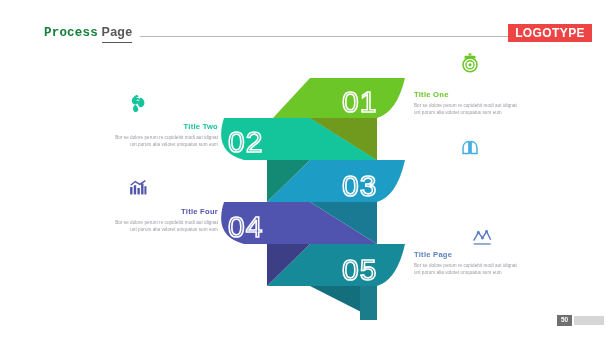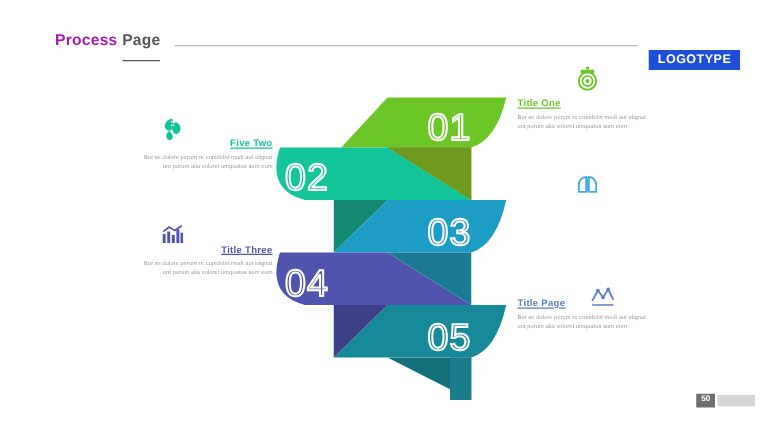--- a/index.html
+++ b/index.html
@@ -11,47 +11,47 @@
   }
   .slide{position:absolute;inset:0;background:#fff;}
 
   
   .header{position:absolute;left:0;top:0;width:612px;height:52px;}
   .title{
     position:absolute;left:44px;top:25px;
     font-size:12.5px;font-weight:bold;letter-spacing:.2px;
     white-space:nowrap;
   }
-  .title .t-light{color:#a21caf;}
-  .title .t-dark{color:#58585a;border-bottom:1.4px solid #58585a;padding-bottom:9px;}
+  .title .t-light{color:#15803d;font-family:Liberation Mono, monospace;}
+  .title .t-dark{color:#58585a;border-bottom:1.4px solid #58585a;padding-bottom:3px;}
   .hrule{
     position:absolute;left:140px;top:36px;width:370px;height:1px;
     background:#b9b9b9;
   }
   .logotype{
-    position:absolute;right:20px;top:40px;
-    background:#1d4ed8;color:#ffffff;
-    font-size:10px;font-weight:bold;letter-spacing:.4px;
+    position:absolute;right:20px;top:24px;
+    background:#ef4444;color:#ffffff;
+    font-size:12px;font-weight:bold;letter-spacing:.4px;
     padding:2.5px 7px 3px 7px;
     line-height:1;
   }
 
   
   .funnel{position:absolute;left:0;top:0;width:612px;height:344px;pointer-events:none;}
   .num{
     fill:none;stroke:#ffffff;stroke-width:1.6;
     font-family:"Liberation Sans",sans-serif;
     font-size:30px;letter-spacing:1px;
   }
 
   
   .block{position:absolute;width:104px;}
   .block .b-title{
     font-size:7.6px;font-weight:bold;letter-spacing:.25px;
-    margin:0 0 3px 0;line-height:1;text-decoration:underline;
+    margin:12px 0 3px 0;line-height:1;
   }
   .block .b-body{
     font-size:4.6px;color:#9a9aa2;line-height:1.62;
     margin:0;letter-spacing:.05px;
   }
   .block.left{text-align:right;}
   .block.right{text-align:left;}
   .ico{position:absolute;width:24px;height:22px;}
   .ico svg{width:100%;height:100%;display:block;}
 
@@ -148,21 +148,21 @@
 
   <div class="ico" id="ico2">
     <svg viewBox="0 0 24 24">
       <path d="M11 3 C6 5 4 9 6 12 C8 15 12 14 13 10 C13.6 7 12.6 4.4 11 3 Z" fill="#14c49a"></path>
       <path d="M15 6 C19 8 20 12 18 15 C16 17.6 12.4 16.8 12 13 C11.7 10 13.2 7.2 15 6 Z" fill="#14c49a"></path>
       <path d="M9 14 C12 16 13 19 11.6 21 C10 22.6 7 21.8 6.6 19 C6.3 16.6 7.6 14.8 9 14 Z" fill="#14c49a"></path>
       <path d="M10.6 6 L13.4 6 M10.6 9 L13.4 9" stroke="#ffffff" stroke-width="1" fill="none"></path>
     </svg>
   </div>
   <div class="block left" id="blk2">
-    <p class="b-title" style="color:#14c49a">Five Two</p>
+    <p class="b-title" style="color:#14c49a">Title Two</p>
     <p class="b-body">Bor se dolore perum re cupidebit modi aut idignat unt porum alia voloret umquatus sum eum</p>
   </div>
 
   <div class="ico" id="ico3">
     <svg viewBox="0 0 24 24">
       <path d="M10.8 5 C7 5 4.4 8 4.4 12 L4.4 18 L10.8 18 Z" fill="none" stroke="#44aee0" stroke-width="1.6"></path>
       <path d="M13.2 5 C17 5 19.6 8 19.6 12 L19.6 18 L13.2 18 Z" fill="none" stroke="#44aee0" stroke-width="1.6"></path>
       <rect x="10.7" y="5" width="2.6" height="13" fill="#44aee0"></rect>
     </svg>
   </div>
@@ -171,21 +171,21 @@
     <svg viewBox="0 0 24 24">
       <path d="M4 9 L9 5 L14 8 L20 4" fill="none" stroke="#5154ae" stroke-width="1.5"></path>
       <rect x="3.4" y="11" width="2.6" height="8" fill="#5154ae"></rect>
       <rect x="7.4" y="9" width="2.6" height="10" fill="#5154ae"></rect>
       <rect x="11.4" y="12" width="2.6" height="7" fill="#5154ae"></rect>
       <rect x="15.4" y="7" width="2.6" height="12" fill="#5154ae"></rect>
       <rect x="19" y="10" width="2.2" height="9" fill="#5154ae"></rect>
     </svg>
   </div>
   <div class="block left" id="blk4">
-    <p class="b-title" style="color:#5154ae">Title Three</p>
+    <p class="b-title" style="color:#5154ae">Title Four</p>
     <p class="b-body">Bor se dolore perum re cupidebit modi aut idignat unt porum alia voloret umquatus sum eum</p>
   </div>
 
   <div class="ico" id="ico5">
     <svg viewBox="0 0 24 24">
       <path d="M3 16 L8 7 L12.5 13 L17 6 L21.5 15" fill="none" stroke="#5b7fc0" stroke-width="1.6"></path>
       <path d="M3 19.6 L21.5 19.6" stroke="#5b7fc0" stroke-width="1.4"></path>
       <circle cx="8" cy="7" r="1.6" fill="#5b7fc0"></circle>
       <circle cx="12.5" cy="13" r="1.6" fill="#5b7fc0"></circle>
       <circle cx="17" cy="6" r="1.6" fill="#5b7fc0"></circle>

